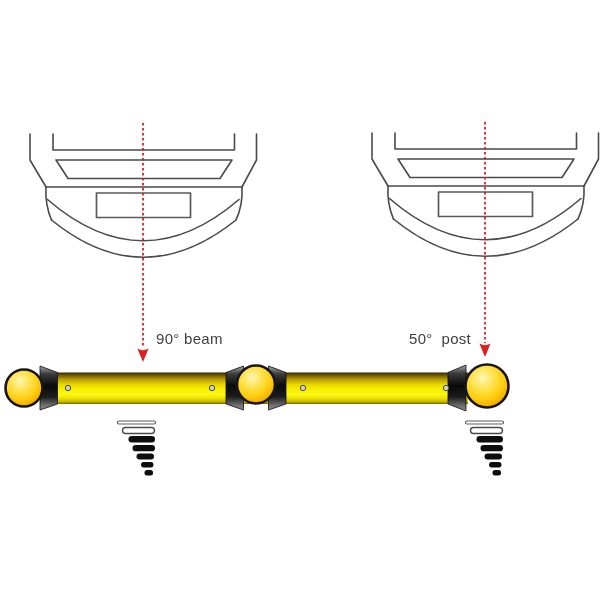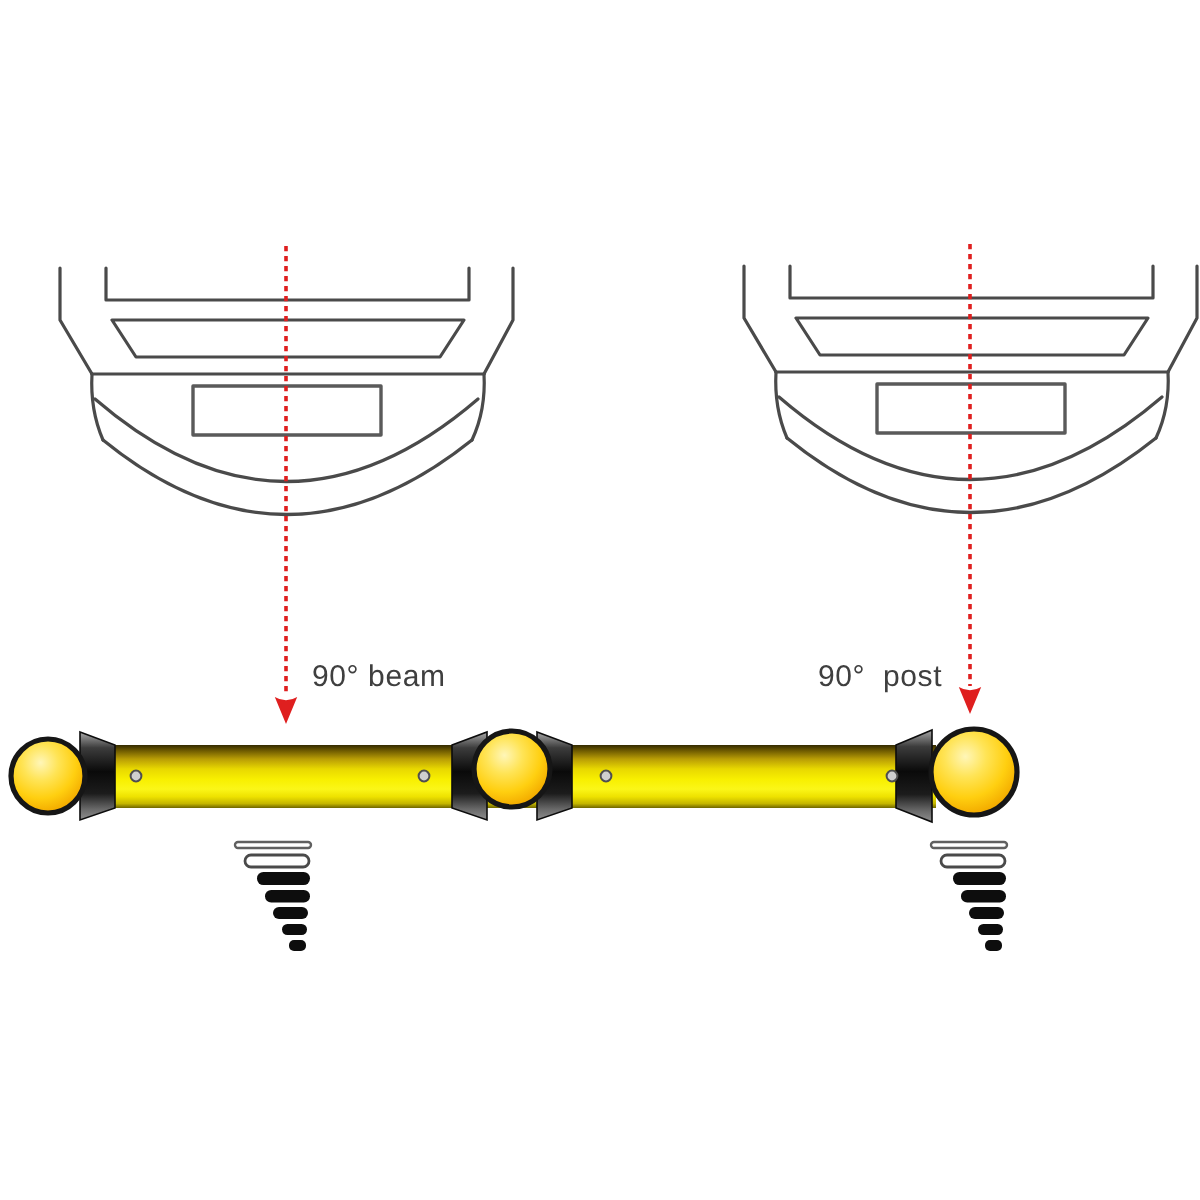--- a/index.html
+++ b/index.html
@@ -117,14 +117,14 @@
 
     <g>
       <use href="#screwShape" x="117.5" y="421"></use>
     </g>
     <g>
       <use href="#screwShape" x="465.5" y="421"></use>
     </g>
   </svg>
 
   <div class="lbl" id="lblBeam">90° beam</div>
-  <div class="lbl" id="lblPost">90°  post</div>
+  <div class="lbl" id="lblPost">50°  post</div>
 </div>
 
 </body></html>

